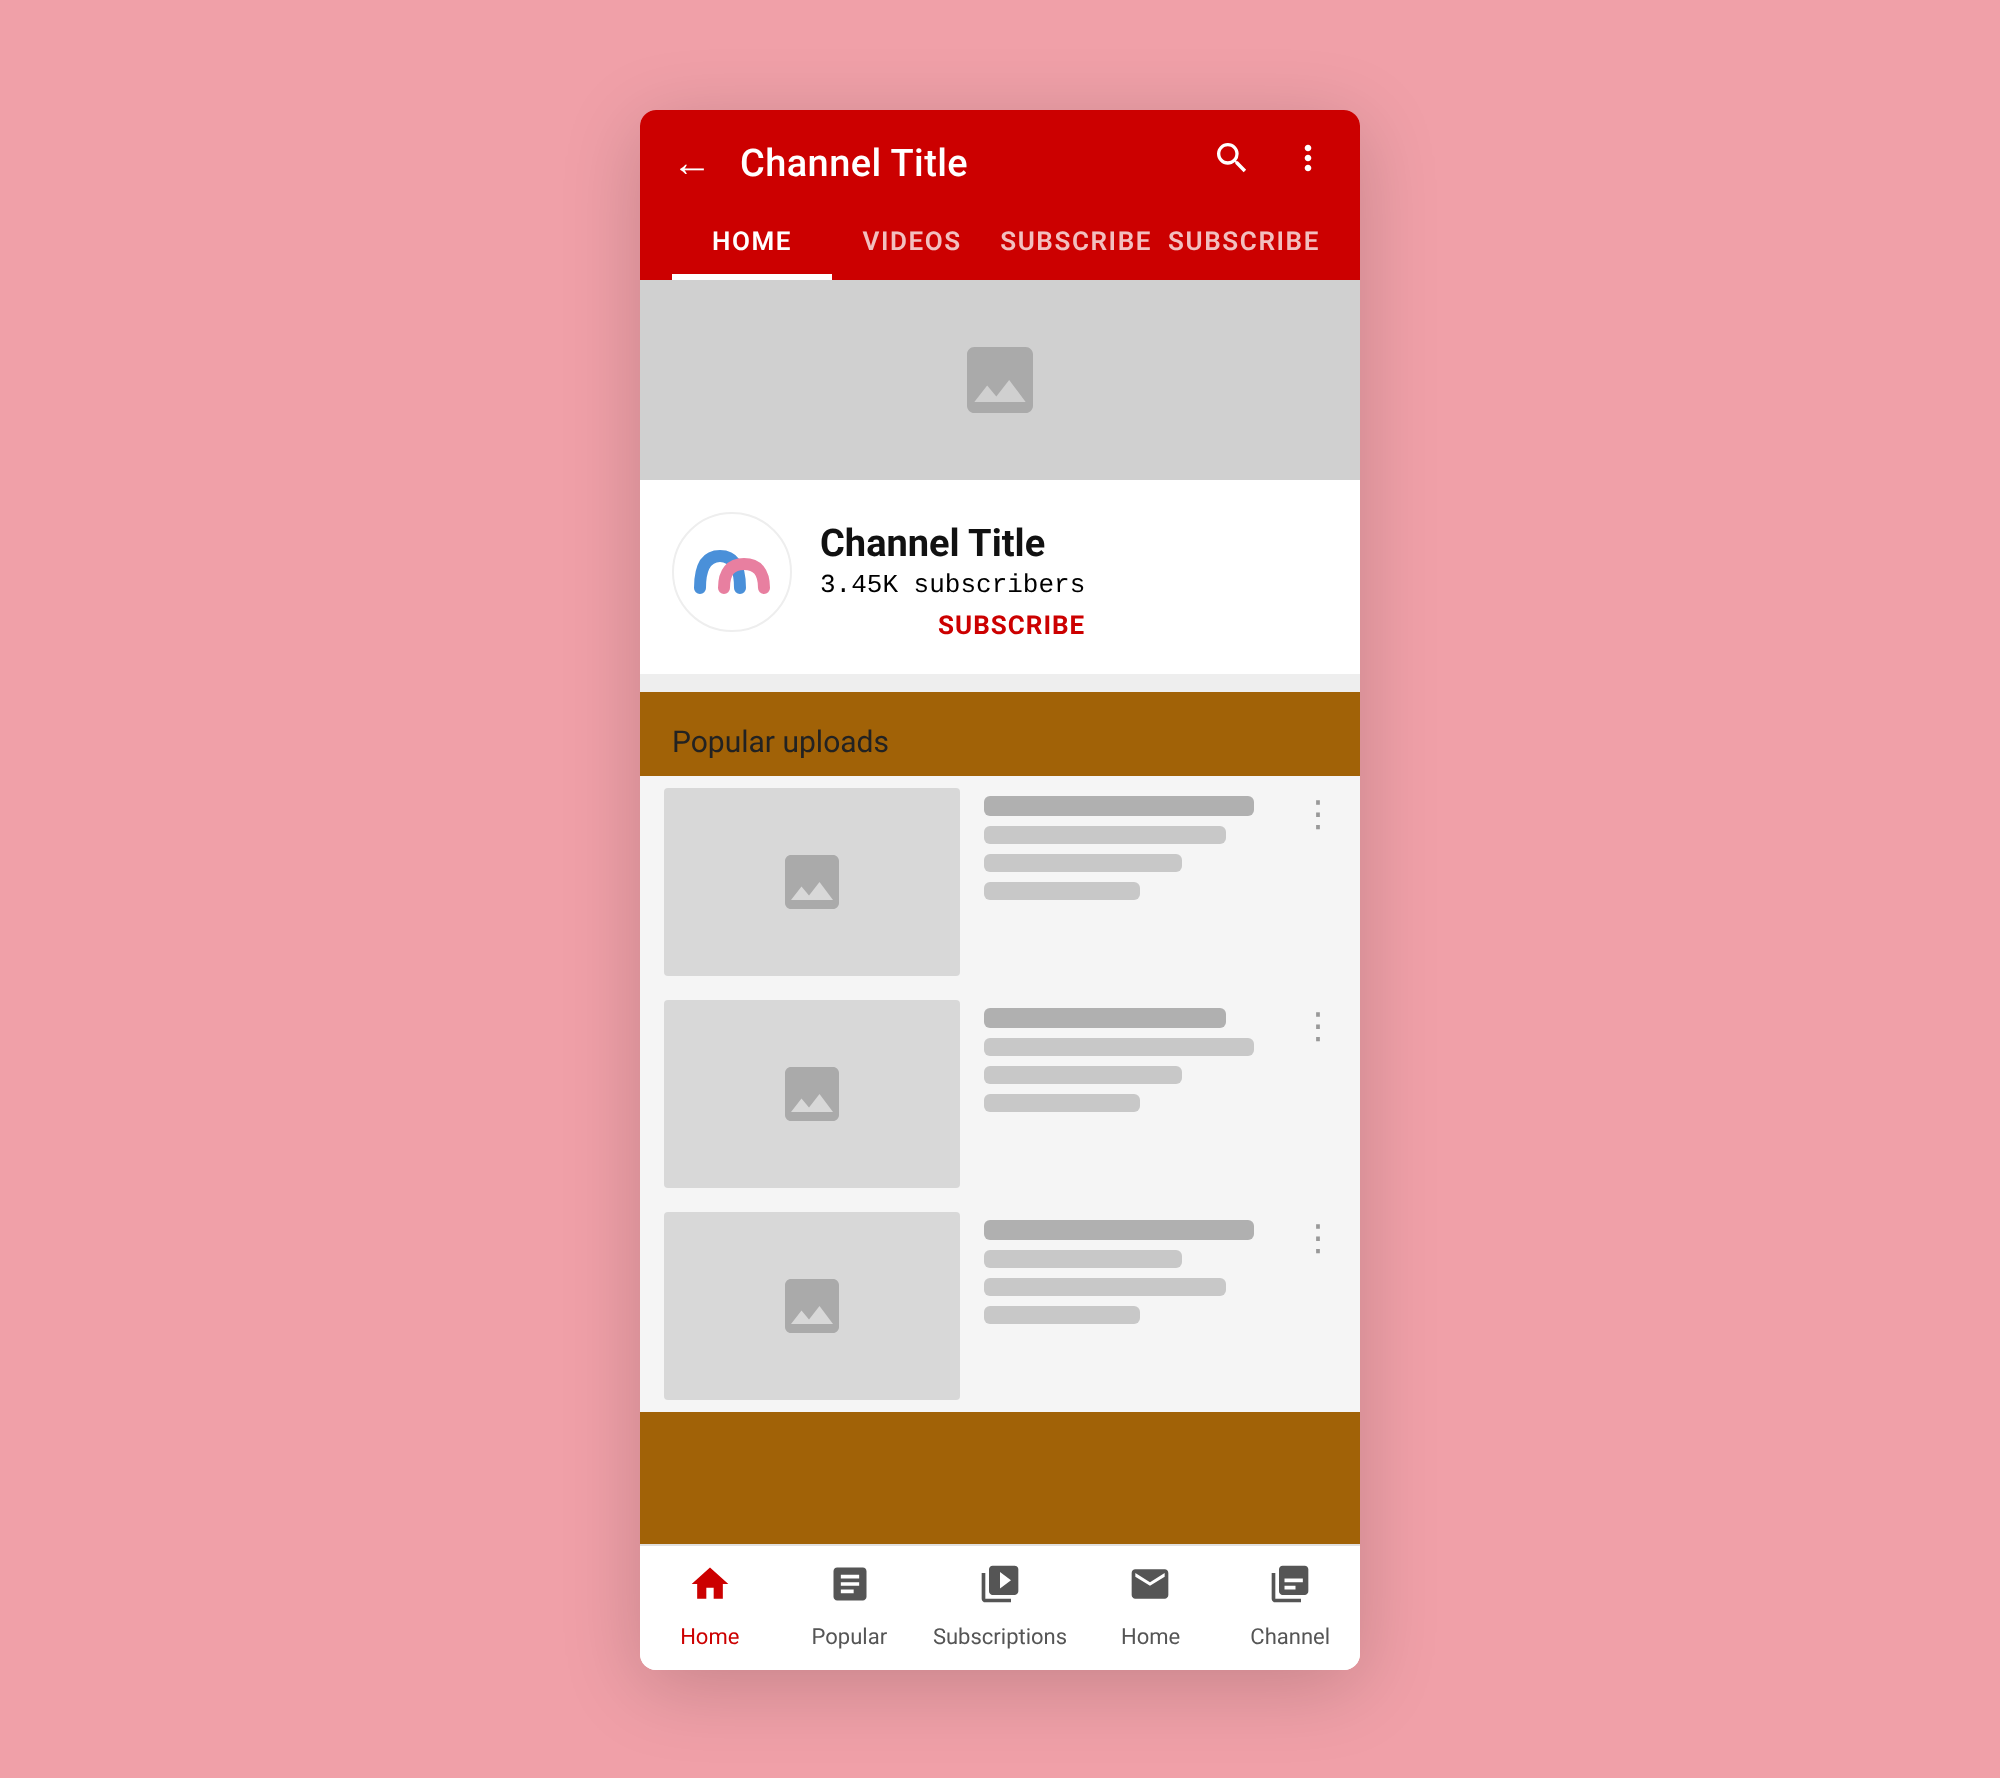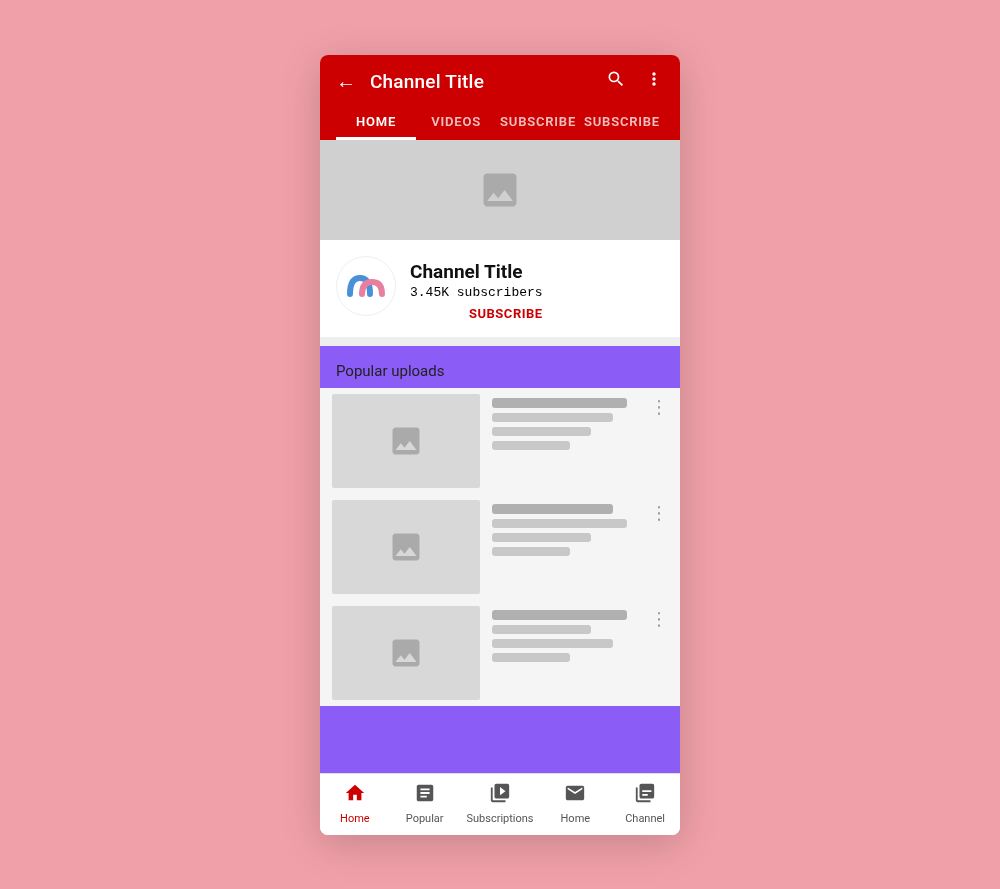--- a/index.html
+++ b/index.html
@@ -140,21 +140,21 @@
       font-size: 13px;
       font-weight: 700;
       color: #cc0000;
       letter-spacing: 0.5px;
       margin-top: 4px;
       cursor: pointer;
       text-align: right;
     }
     
     .section {
-      background: #8b5cf6;
+      background: #a16207;
       flex: 1;
     }
     .section-title {
       font-size: 15px;
       color: #222;
       font-weight: 400;
       padding: 16px 16px 8px 16px;
     }
     
     .video-list {

